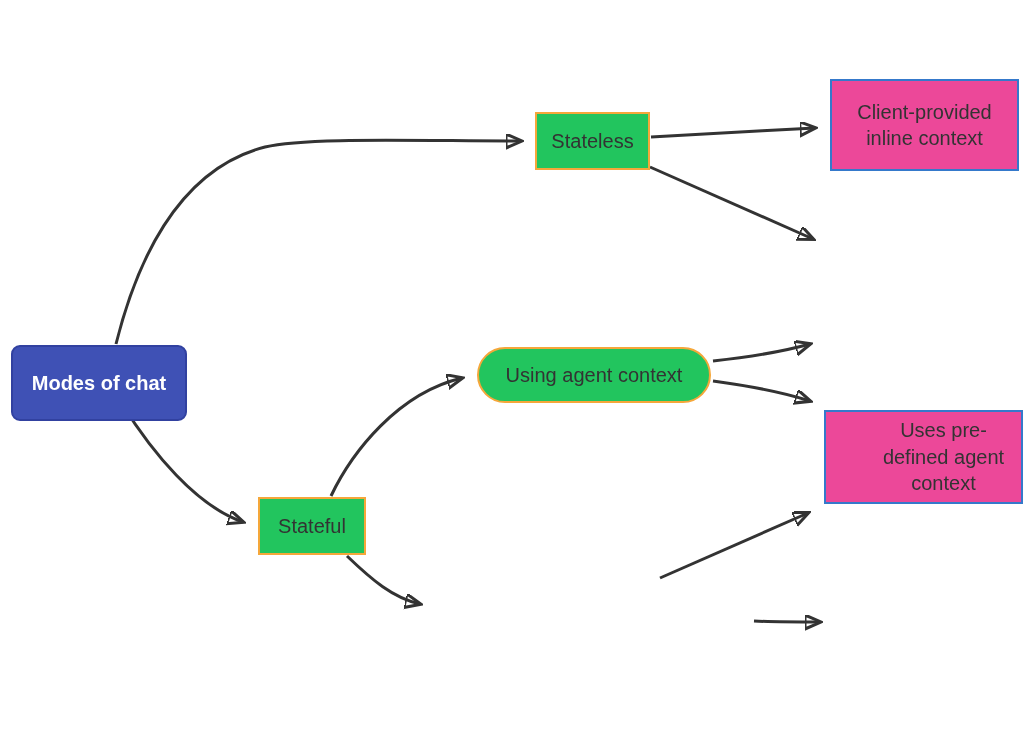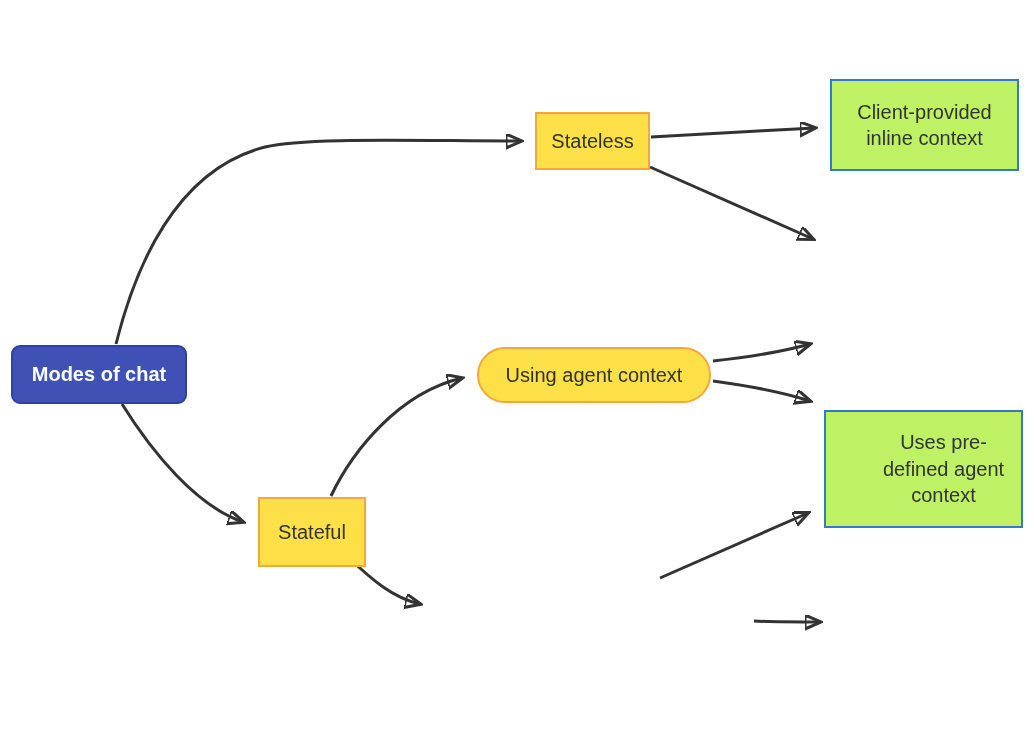--- a/index.html
+++ b/index.html
@@ -39,25 +39,25 @@
     padding: 4px 8px;
   }
   .node.root {
     background: #3f51b5;
     border: 2px solid #3141a0;
     border-radius: 9px;
     color: #ffffff;
     font-weight: bold;
   }
   .node.yellow {
-    background: #fde047;
+    background: #22c55e;
     border: 2px solid #f5a73a;
   }
   .node.blue {
-    background: #bef264;
+    background: #ec4899;
     border: 2px solid #3579cb;
   }
 </style>
 </head>
 <body>
 
 <div class="canvas">
 
   <svg class="edges" width="1034" height="750" viewBox="0 0 1034 750" xmlns="http://www.w3.org/2000/svg">
     <defs>
@@ -70,28 +70,28 @@
     <path d="M651,137 C700,134 760,131 815,128" marker-end="url(#arrow)"></path>
     <path d="M650,167 L813,239" marker-end="url(#arrow)"></path>
     <path d="M331,496 C352,452 398,393 462,378" marker-end="url(#arrow)"></path>
     <path d="M347,556 C372,580 393,598 420,604" marker-end="url(#arrow)"></path>
     <path d="M713,361 C750,357 785,351 810,344" marker-end="url(#arrow)"></path>
     <path d="M713,381 C750,386 785,393 810,401" marker-end="url(#arrow)"></path>
     <path d="M660,578 L808,513" marker-end="url(#arrow)"></path>
     <path d="M754,621 C775,622 795,622 820,622" marker-end="url(#arrow)"></path>
   </svg>
 
-  <div class="node root" style="left:11px; top:345px; width:176px; height:59px;">Modes of chat</div>
+  <div class="node root" style="left:11px; top:345px; width:176px; height:76px;">Modes of chat</div>
 
   <div class="node yellow" style="left:535px; top:112px; width:115px; height:58px;">Stateless</div>
 
-  <div class="node yellow" style="left:258px; top:497px; width:108px; height:70px;">Stateful</div>
+  <div class="node yellow" style="left:258px; top:497px; width:108px; height:58px;">Stateful</div>
 
   <div class="node yellow" style="left:477px; top:347px; width:234px; height:56px;border-radius:28px;">Using agent context</div>
 
 
   <div class="node blue" style="left:830px; top:79px; width:189px; height:92px;">Client-provided inline context</div>
 
 
-  <div class="node blue" style="left:824px; top:410px; width:199px; height:118px;padding-left:48px;">Uses pre-defined agent context</div>
+  <div class="node blue" style="left:824px; top:410px; width:199px; height:94px;padding-left:48px;">Uses pre-defined agent context</div>
 
 
 </div>
 
 </body></html>

